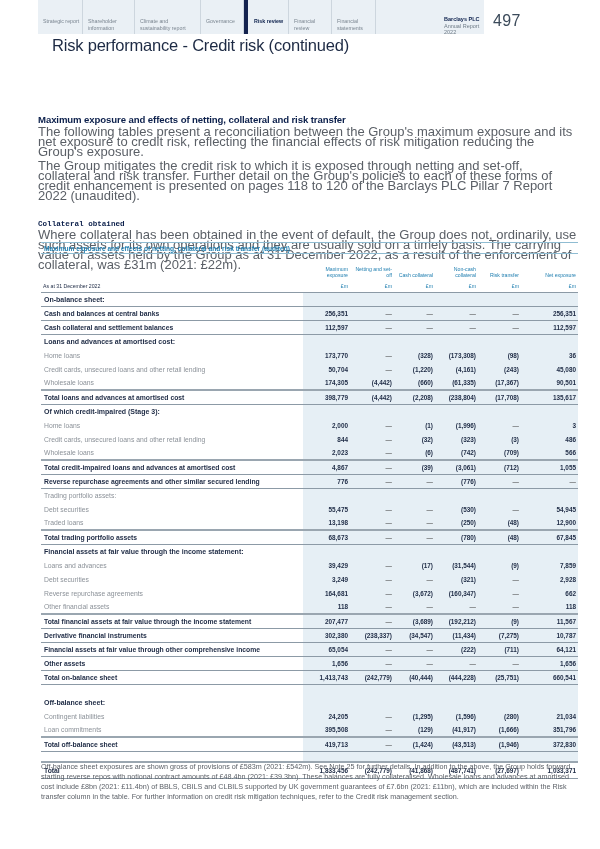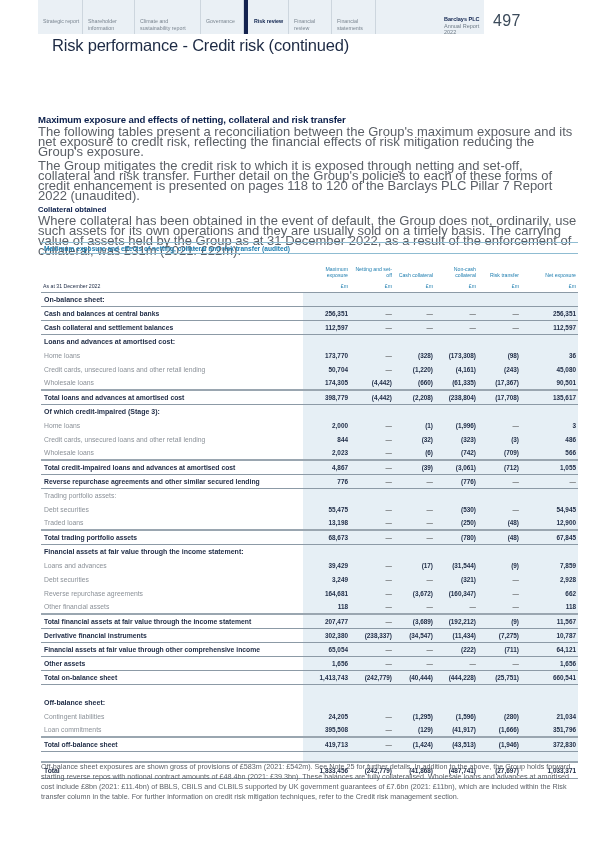--- a/index.html
+++ b/index.html
@@ -12,21 +12,21 @@
   .navitem.active { color: #0b1f4b; font-weight: bold; border-left: 4px solid #14234f; padding-left: 6px; }
   .brand { position: absolute; left: 406px; top: 16px; font-size: 5.5px; line-height: 6.5px; color: #6d7a86; }
   .brand .b1 { color: #0b1f4b; font-weight: bold; }
   .pagenum { position: absolute; left: 455px; top: 12px; font-size: 16px; color: #3b4a5a; font-weight: normal; letter-spacing: 0.3px; }
 
   h1.title { position: absolute; left: 52px; top: 36px; font-size: 16.5px; font-weight: normal; color: #1d2a44; letter-spacing: -0.2px; }
 
   .content { position: absolute; left: 38px; top: 114px; width: 540px; }
   h2.sec { font-size: 9.6px; font-weight: bold; color: #0b1f4b; margin-bottom: 2px; letter-spacing: -0.1px; }
   p.body { font-size: 13px; line-height: 10px; color: #5a5f66; margin-bottom: 4px; }
-  h3.sub { font-size: 7.6px; font-weight: bold; color: #0b1f4b; margin: 4px 0 2px; }
+  h3.sub { font-size: 7.6px; font-weight: bold; color: #0b1f4b; margin: 19px 0 2px; font-family: Liberation Mono, monospace; }
 
   
   .tbl-wrap { position: absolute; left: 41px; top: 242px; width: 537px; }
   .tbl-title { font-size: 6.6px; font-weight: bold; color: #1f7eb0; border-top: 1px solid #8fbcd2; border-bottom: 1px solid #8fbcd2; padding: 2px 2px 2px 3px; height: 12px; }
   .shade { position: absolute; left: 262px; width: 275px; background: #e6eff5; }
   table { border-collapse: collapse; width: 537px; position: relative; table-layout: fixed; font-size: 6.4px; }
   col.c0 { width: 262px; } col.c1 { width: 47px; } col.c2 { width: 44px; } col.c3 { width: 41px; } col.c4 { width: 43px; } col.c5 { width: 43px; } col.c6 { width: 57px; }
   th { font-weight: normal; color: #1f7eb0; font-size: 5.2px; text-align: right; vertical-align: bottom; padding: 0 2px; line-height: 6.6px; }
   th.lbl { text-align: left; color: #1d2a44; }
   tr.hdr1 th { height: 26px; padding-bottom: 1px; }

